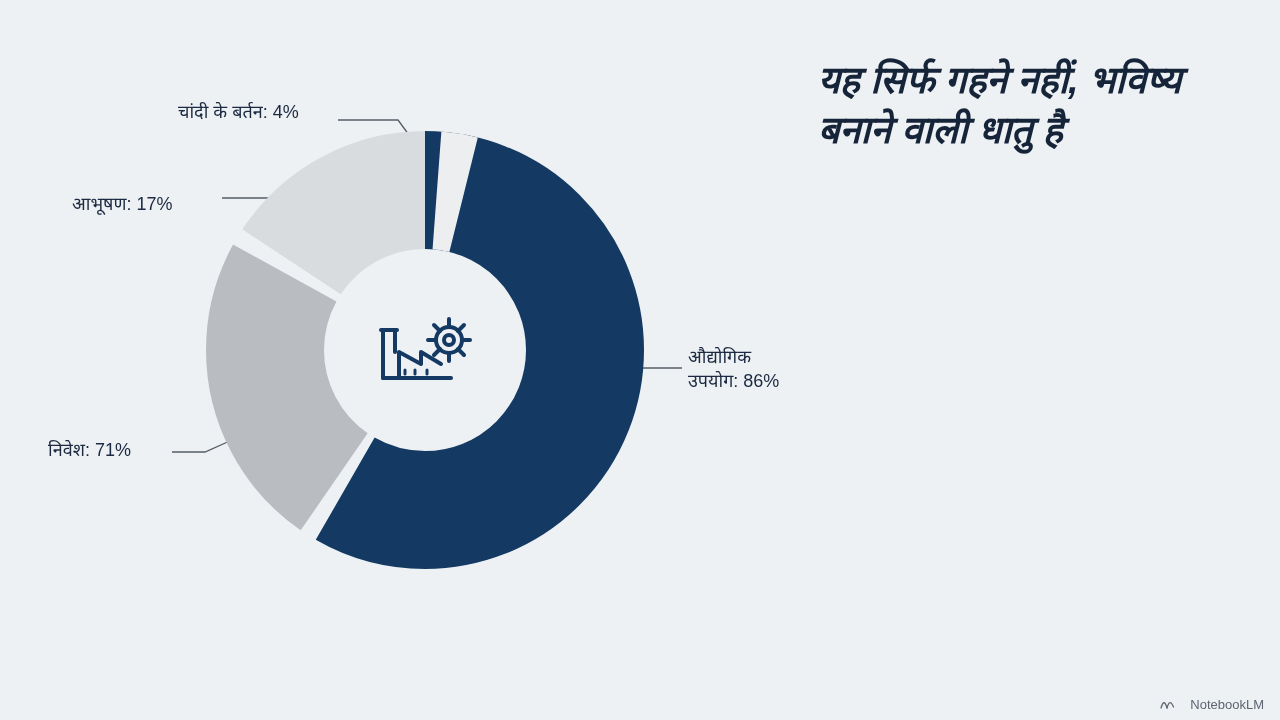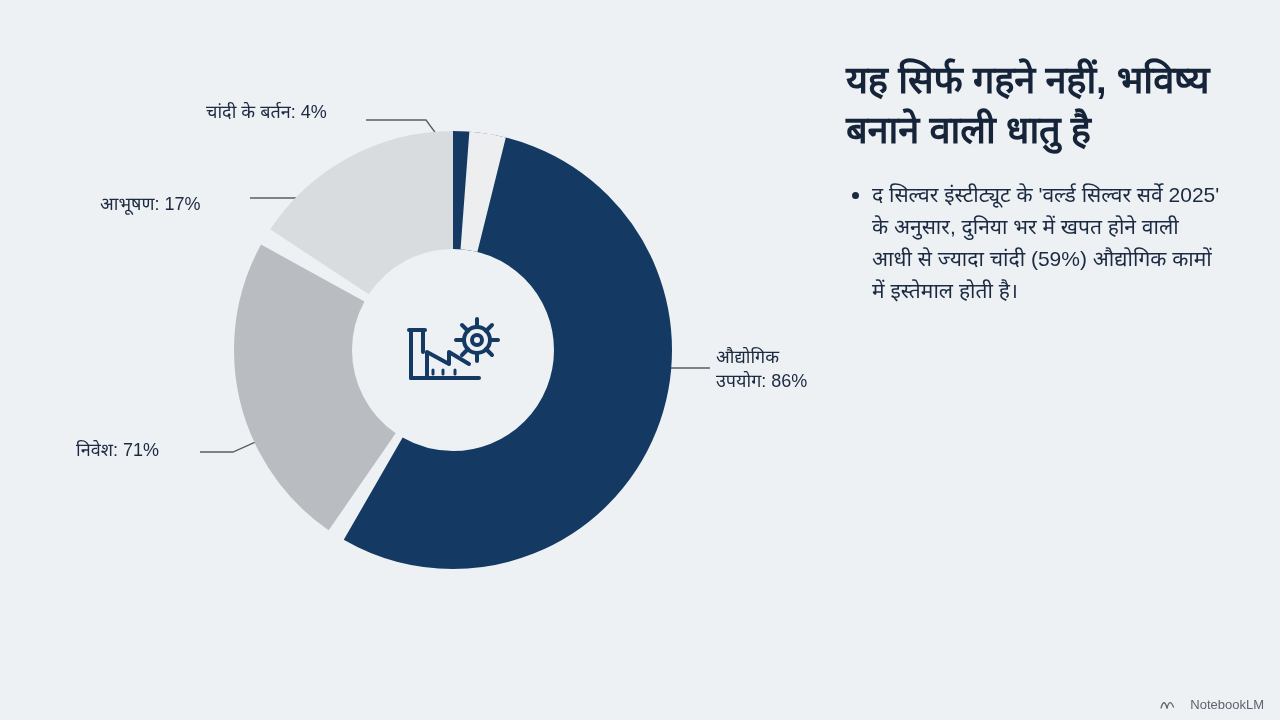--- a/index.html
+++ b/index.html
@@ -21,21 +21,20 @@
     display: flex;
     flex-direction: row;
   }
 
   
   .chart-pane {
     position: relative;
     width: 800px;
     height: 640px;
     flex: 0 0 800px;
-    margin-left: 28px;
   }
   .donut-wrap {
     position: absolute;
     left: 205px;
     top: 130px;
     width: 440px;
     height: 440px;
   }
   .donut-svg {
     display: block;
@@ -78,20 +77,21 @@
     width: 800px;
     height: 720px;
     pointer-events: none;
   }
 
   
   .text-pane {
     flex: 1 1 auto;
     padding: 55px 60px 0 18px;
     box-sizing: border-box;
+    font-style: italic;
   }
   .headline {
     font-size: 38px;
     font-weight: bold;
     line-height: 1.32;
     color: #16243a;
     margin: 0 0 24px 0;
     letter-spacing: -0.2px;
   }
   ul.bullets {
@@ -184,21 +184,20 @@
     <div class="chart-label lbl-silverware">चांदी के बर्तन: 4%</div>
     <div class="chart-label lbl-jewellery">आभूषण: 17%</div>
     <div class="chart-label lbl-investment">निवेश: 71%</div>
     <div class="chart-label lbl-industrial">औद्योगिक
 उपयोग: 86%</div>
   </div>
 
   <div class="text-pane">
     <h1 class="headline">यह सिर्फ गहने नहीं, भविष्य बनाने वाली धातु है</h1>
     <ul class="bullets">
-      <li>द सिल्वर इंस्टीट्यूट के 'वर्ल्ड सिल्वर सर्वे 2025' के अनुसार, दुनिया भर में खपत होने वाली आधी से ज्यादा चांदी (59%) औद्योगिक कामों में इस्तेमाल होती है।</li>
     </ul>
   </div>
 
   <div class="watermark">
     <span>
       <svg width="15" height="13" viewBox="0 0 15 13" fill="none" stroke="#5d6570" stroke-width="1.3" stroke-linecap="round">
         <path d="M1 10 C3 3, 5 3, 7 10"></path>
         <path d="M7 10 C9 3, 11 3, 13.5 9"></path>
       </svg>
     </span>

